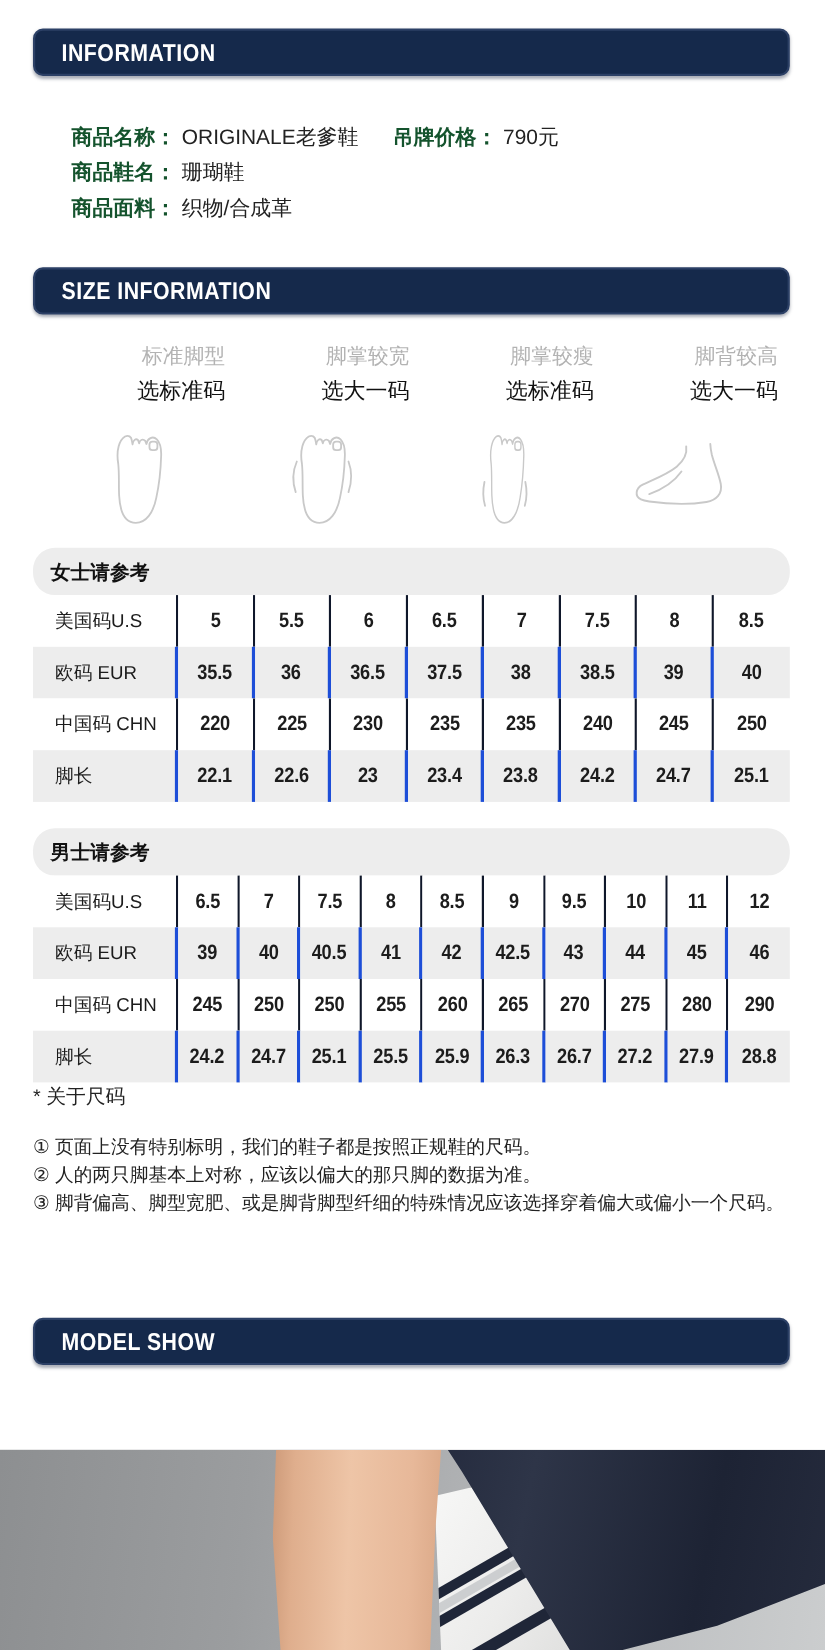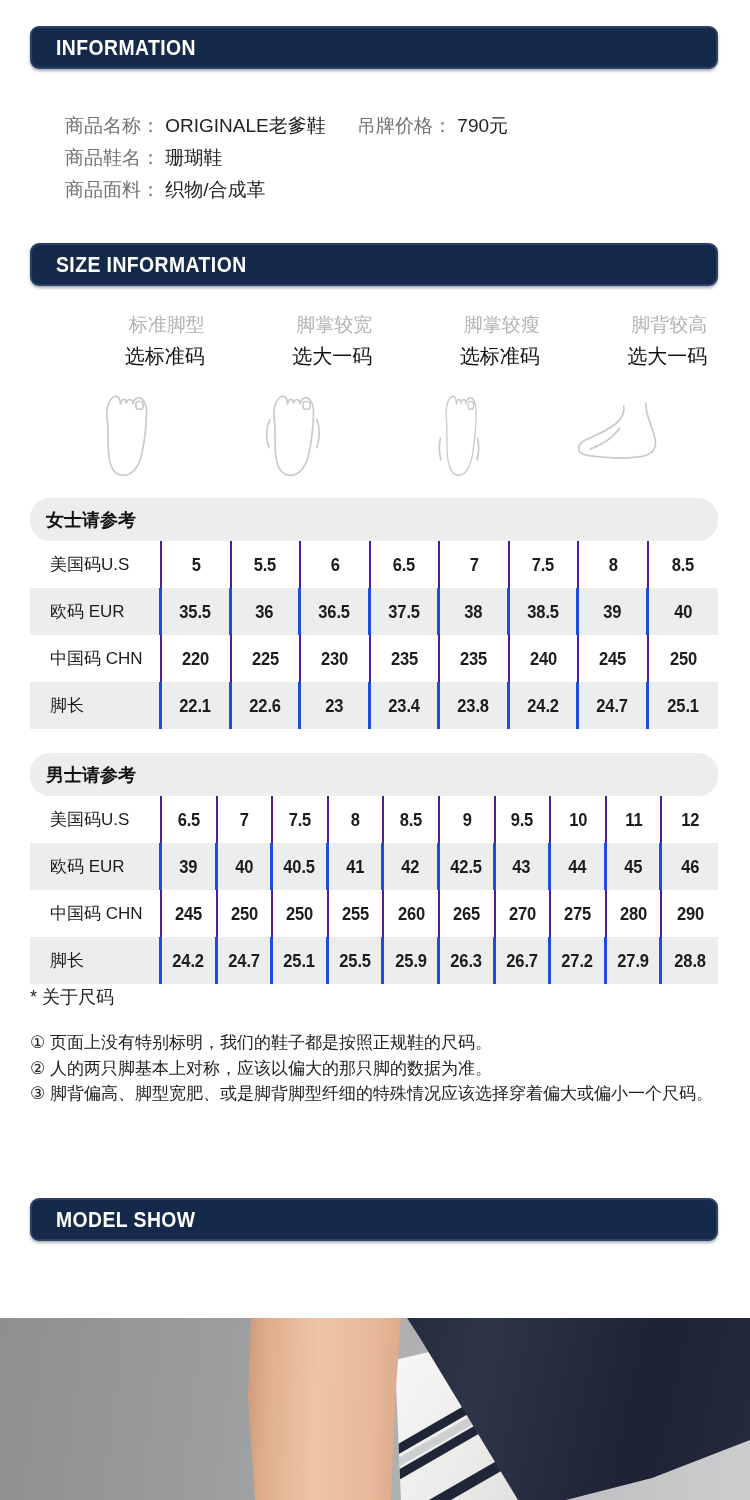--- a/index.html
+++ b/index.html
@@ -12,40 +12,40 @@
     background:#15294b; border:2px solid #2c4066; border-radius:9px;
     display:flex; align-items:center; padding-left:24px;
     box-shadow:0 2px 3px rgba(10,20,45,.35); }
   .section-bar .bar-text { color:#fff; font-size:22px; font-weight:bold;
     letter-spacing:.5px; display:inline-block; transform:scaleX(.88);
     transform-origin:left center; white-space:nowrap; }
 
   
   .info-block { position:absolute; left:65px; top:110px; font-size:19px; line-height:32px; }
   .info-line { white-space:nowrap; }
-  .info-label { font-weight:normal; color:#737373; }
+  .info-label { font-weight:bold; color:#14532d; }
   .info-value { font-weight:normal; color:#222; }
   .pair-gap { margin-left:26px; }
 
   
   .feet { position:absolute; left:40px; top:314px; width:670px;
     display:flex; justify-content:space-around; text-align:right; }
   .foot-col { width:162px; }
   .foot-type { color:#b3b3b3; font-size:19px; line-height:22px; }
   .foot-advice { color:#111; font-size:20px; font-weight:normal; margin-top:8px; line-height:24px; }
   .foot-icon { margin-top:14px; height:104px; display:flex; justify-content:center; align-items:center; }
   .foot-icon svg { stroke:#c9c9c9; fill:none; stroke-width:1.6; stroke-linecap:round; stroke-linejoin:round; }
 
   
   .size-table { position:absolute; left:30px; width:688px; border-collapse:separate; border-spacing:0; table-layout:fixed; }
   .size-table td { height:47px; text-align:center; vertical-align:middle; font-size:17px; color:#1c1c1c; }
   .size-table .title-row td { height:43px; background:#ededed; font-weight:bold; font-size:18px;
     text-align:left; padding-left:16px; color:#111;border-radius:20px; }
   .label-cell { text-align:left !important; padding-left:20px; color:#222; }
-  .row-white td { background:#fff; border-right:2px solid #4c1d95; }
+  .row-white td { background:#fff; border-right:2px solid #0f172a; }
   .row-gray td { background:#ededed; border-right:3px solid #1d4ed8; }
   .row-white td:last-child, .row-gray td:last-child { border-right:none; }
   .num { font-weight:bold; font-size:19px; letter-spacing:-.2px; display:inline-block; transform:scaleX(.87); }
 
   
   .notes { position:absolute; left:30px; top:986px; width:690px; }
   .notes-title { font-size:18px; color:#222; line-height:22px; }
   .note-line { font-size:17px; color:#222; line-height:25.5px; }
   .note-first { margin-top:22px; }
 

